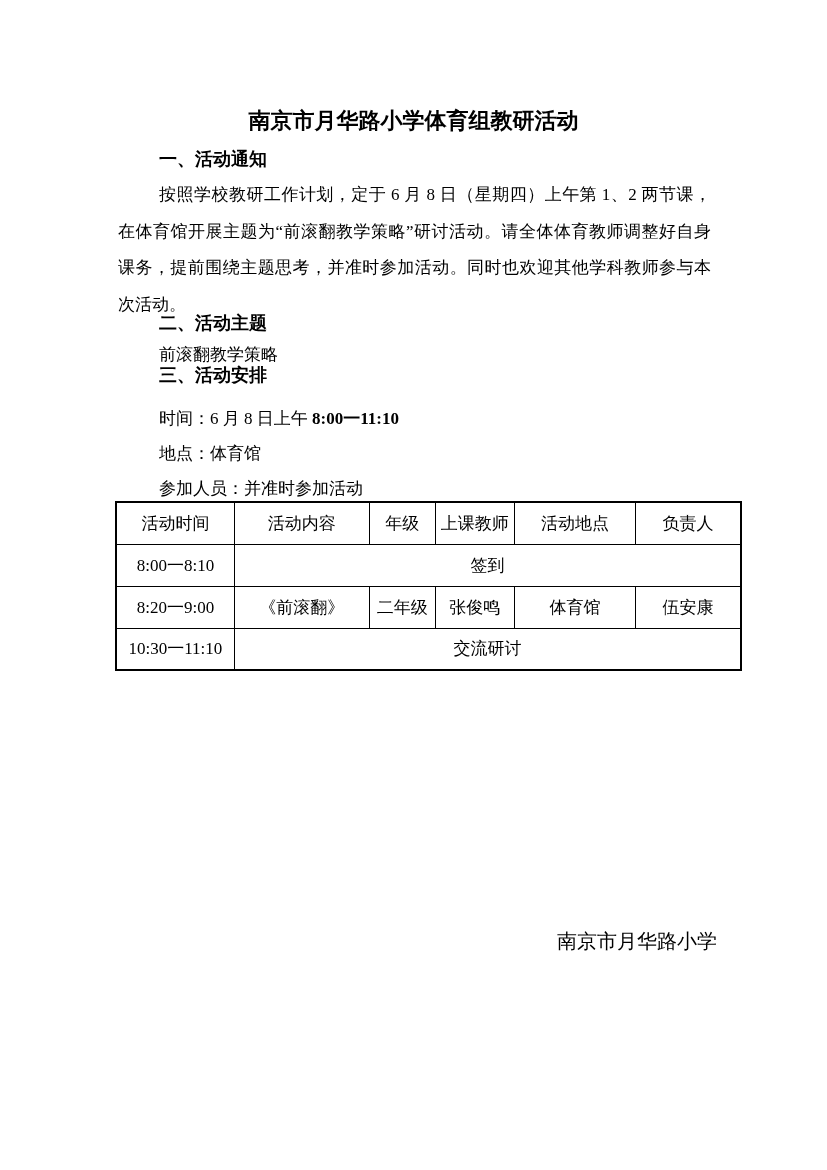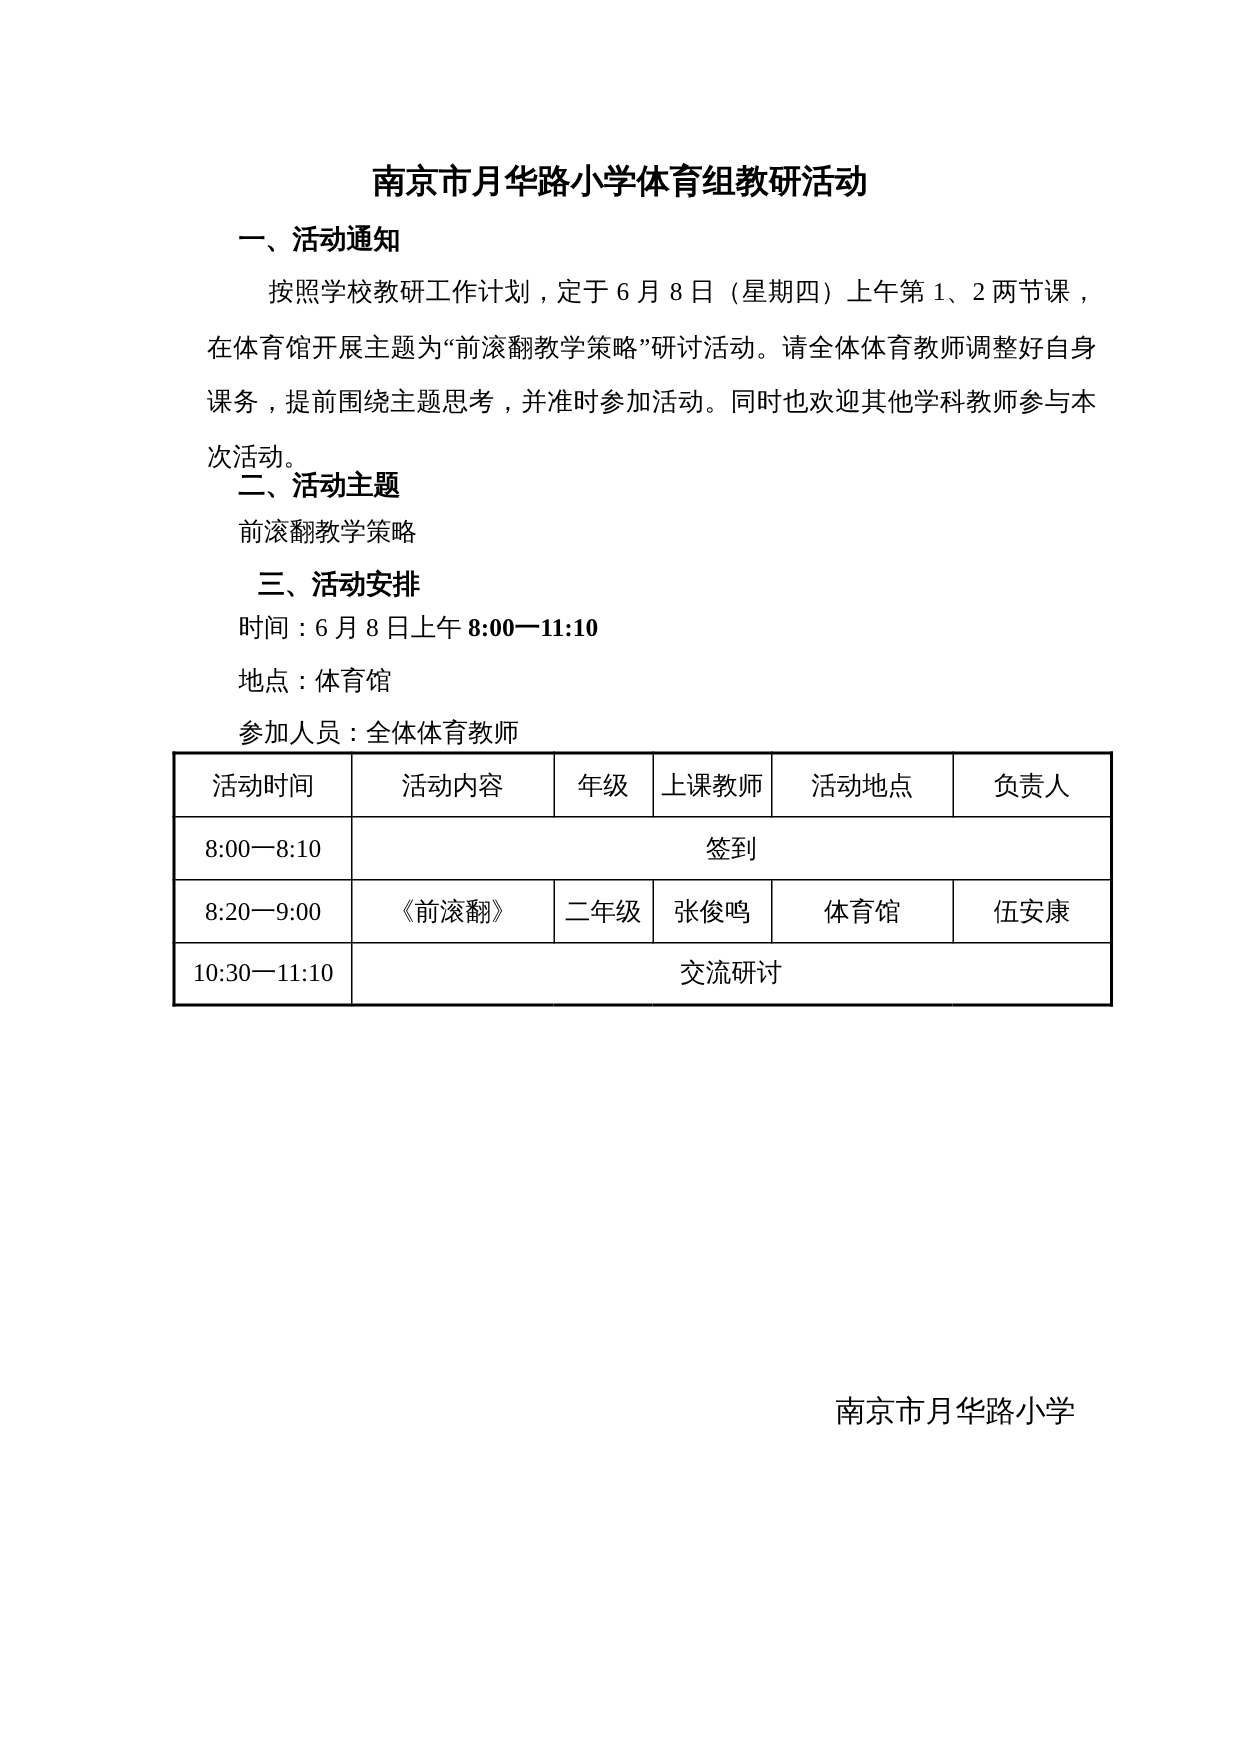--- a/index.html
+++ b/index.html
@@ -18,26 +18,26 @@
   }
 
   .sec-heading {
     position:absolute; left:159px;
     font-size:18px; font-weight:bold;
     font-family:"Liberation Sans", sans-serif;
     white-space:nowrap;
   }
   #h-sec1 { top:147px; }
   #h-sec2 { top:311px; }
-  #h-sec3 { top:377px;margin-left:13px; }
+  #h-sec3 { top:363px; }
 
   .para {
     position:absolute; left:118px; top:177px; width:593px;
     font-size:17px; line-height:36.5px;
-    text-align:justify; text-indent:41px;margin-left:20px;
+    text-align:justify; text-indent:41px;
   }
 
   .info-line {
     position:absolute; left:159px;
     font-size:17px; white-space:nowrap;text-align:right;
   }
   #line-theme        { top:343px; }
   #line-time         { top:407px; }
   #line-location     { top:442px; }
   #line-participants { top:477px; }
@@ -74,21 +74,21 @@
   <div class="sec-heading" id="h-sec2">二、活动主题</div>
 
   <div class="info-line" id="line-theme">前滚翻教学策略</div>
 
   <div class="sec-heading" id="h-sec3">三、活动安排</div>
 
   <div class="info-line" id="line-time"><span>时间：</span><span>6 月 8 日上午 </span><b>8:00一11:10</b></div>
 
   <div class="info-line" id="line-location">地点：体育馆</div>
 
-  <div class="info-line" id="line-participants">参加人员：全体体育教师</div>
+  <div class="info-line" id="line-participants">参加人员：并准时参加活动</div>
 
   <table class="schedule">
     <colgroup>
       <col style="width:124px">
       <col style="width:148px">
       <col style="width:69px">
       <col style="width:81px">
       <col style="width:135px">
       <col style="width:120px">
     </colgroup>

